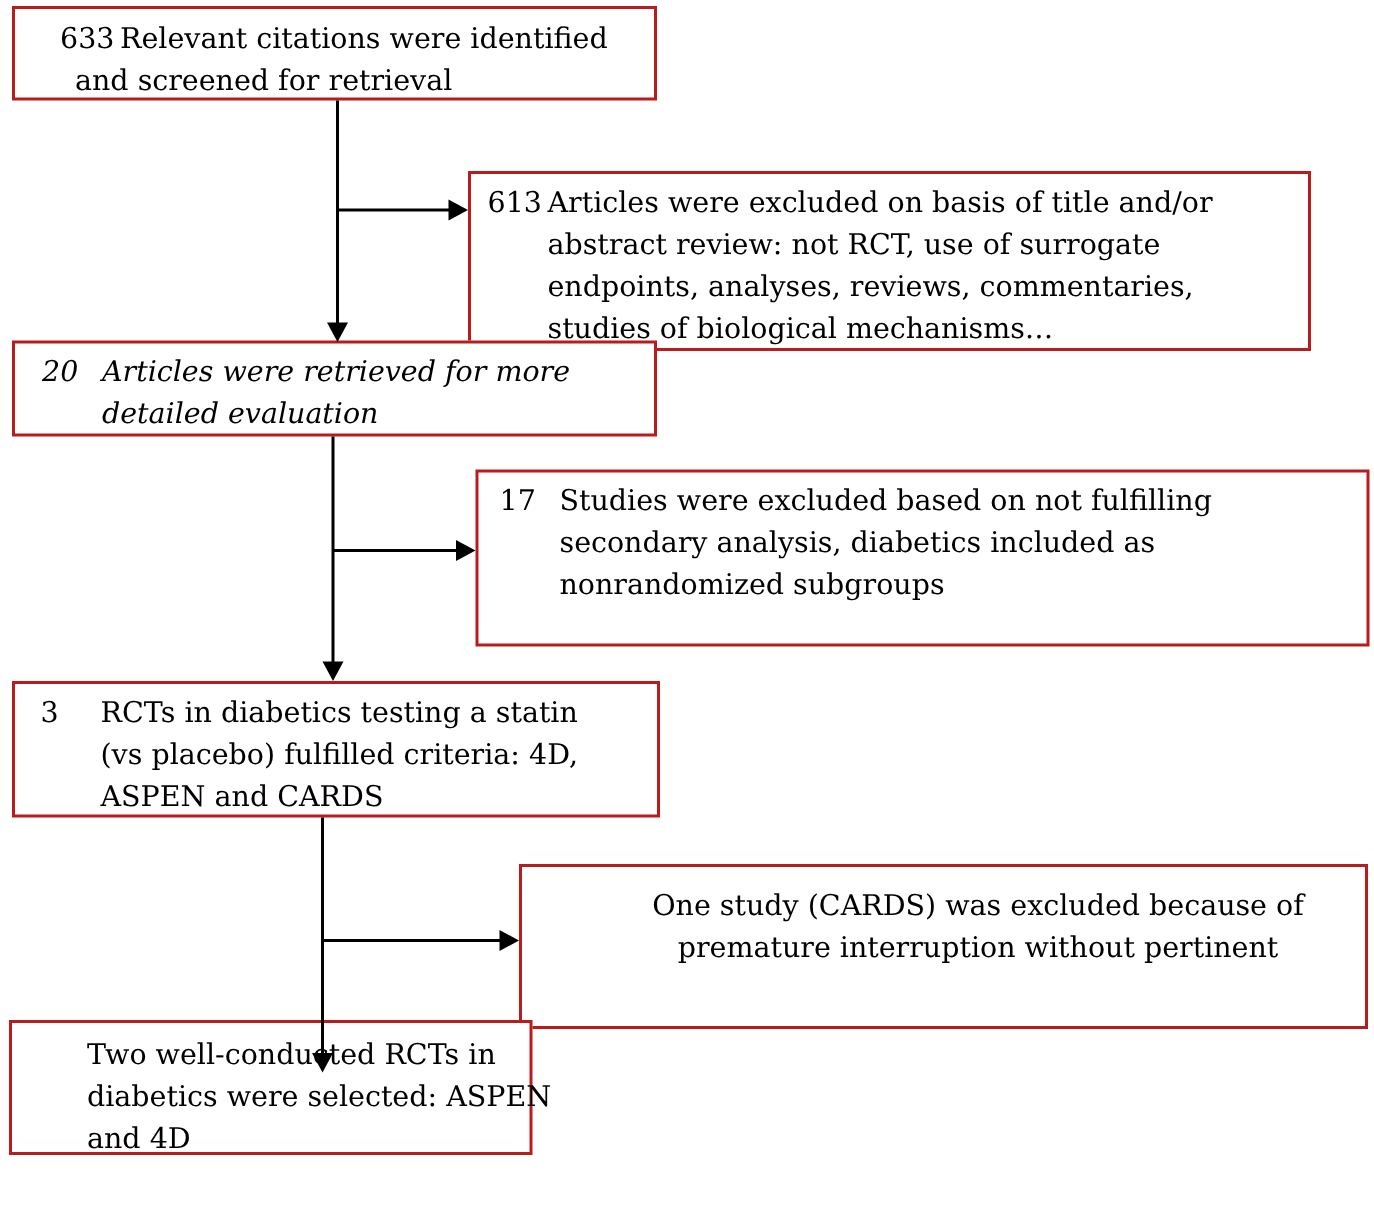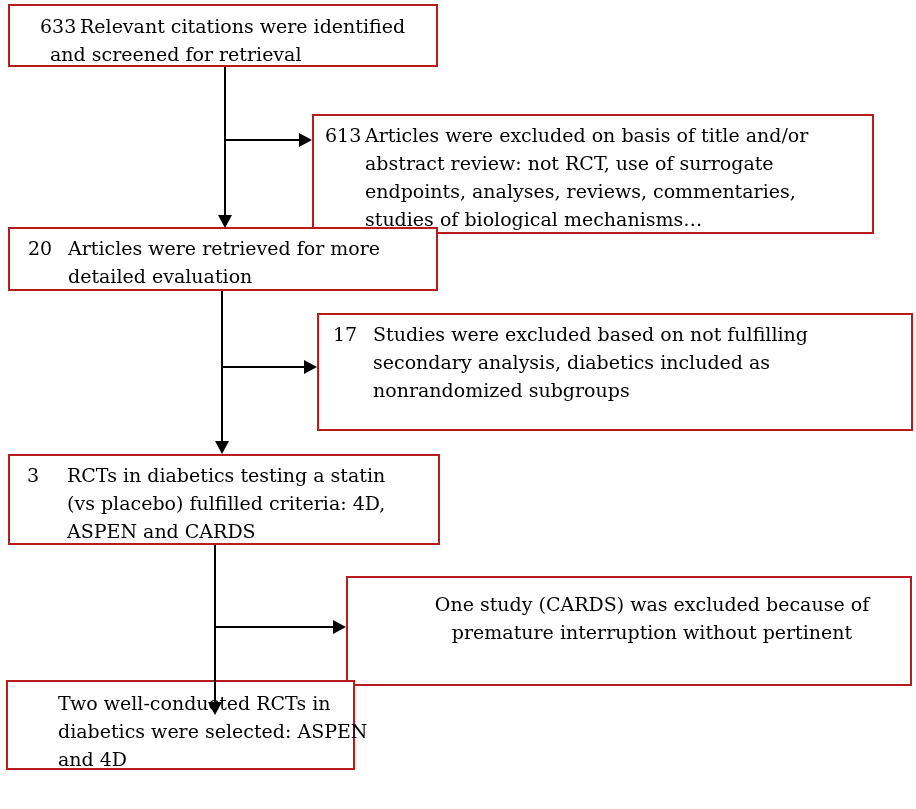--- a/index.html
+++ b/index.html
@@ -25,21 +25,21 @@
   .lines { display: block; }
   .lines .ln { display: block; white-space: nowrap; }
   p { margin: 0; }
 
   
   .b1 { left: 8px;   top: 4px;   width: 430px; height: 63px;  padding: 6px 6px 0 30px; }
   .b1 .num-inline { display: inline-block; width: 40px; white-space: nowrap; }
   .b1 .first-line { white-space: nowrap; }
   .b1 .wrap2 { display: block; margin-left: 10px; white-space: nowrap; }
   .b2 { left: 312px; top: 82px;  width: 562px; height: 120px; padding: 5px 6px 0 11px; margin-top: 32px; }
-  .b3 { left: 8px;   top: 227px; width: 430px; height: 64px;  padding: 5px 6px 0 18px; }
+  .b3 { left: 8px;   top: 227px; width: 430px; height: 64px;  padding: 5px 6px 0 18px; font-style: italic; }
   .b4 { left: 317px; top: 313px; width: 596px; height: 118px; padding: 5px 6px 0 14px; }
   .b5 { left: 8px;   top: 454px; width: 432px; height: 91px;  padding: 5px 6px 0 17px; }
   .b6 { left: 346px; top: 576px; width: 566px; height: 110px; padding: 12px 6px 0 52px; text-align: center; }
   .b7 { left: 6px;   top: 680px; width: 349px; height: 90px;  padding: 7px 6px 0 50px; }
 
   
   .vline { position: absolute; width: 2px; background: #000000; }
   .hline { position: absolute; height: 2px; background: #000000; }
   .arrow-down {
     position: absolute; width: 0; height: 0;

